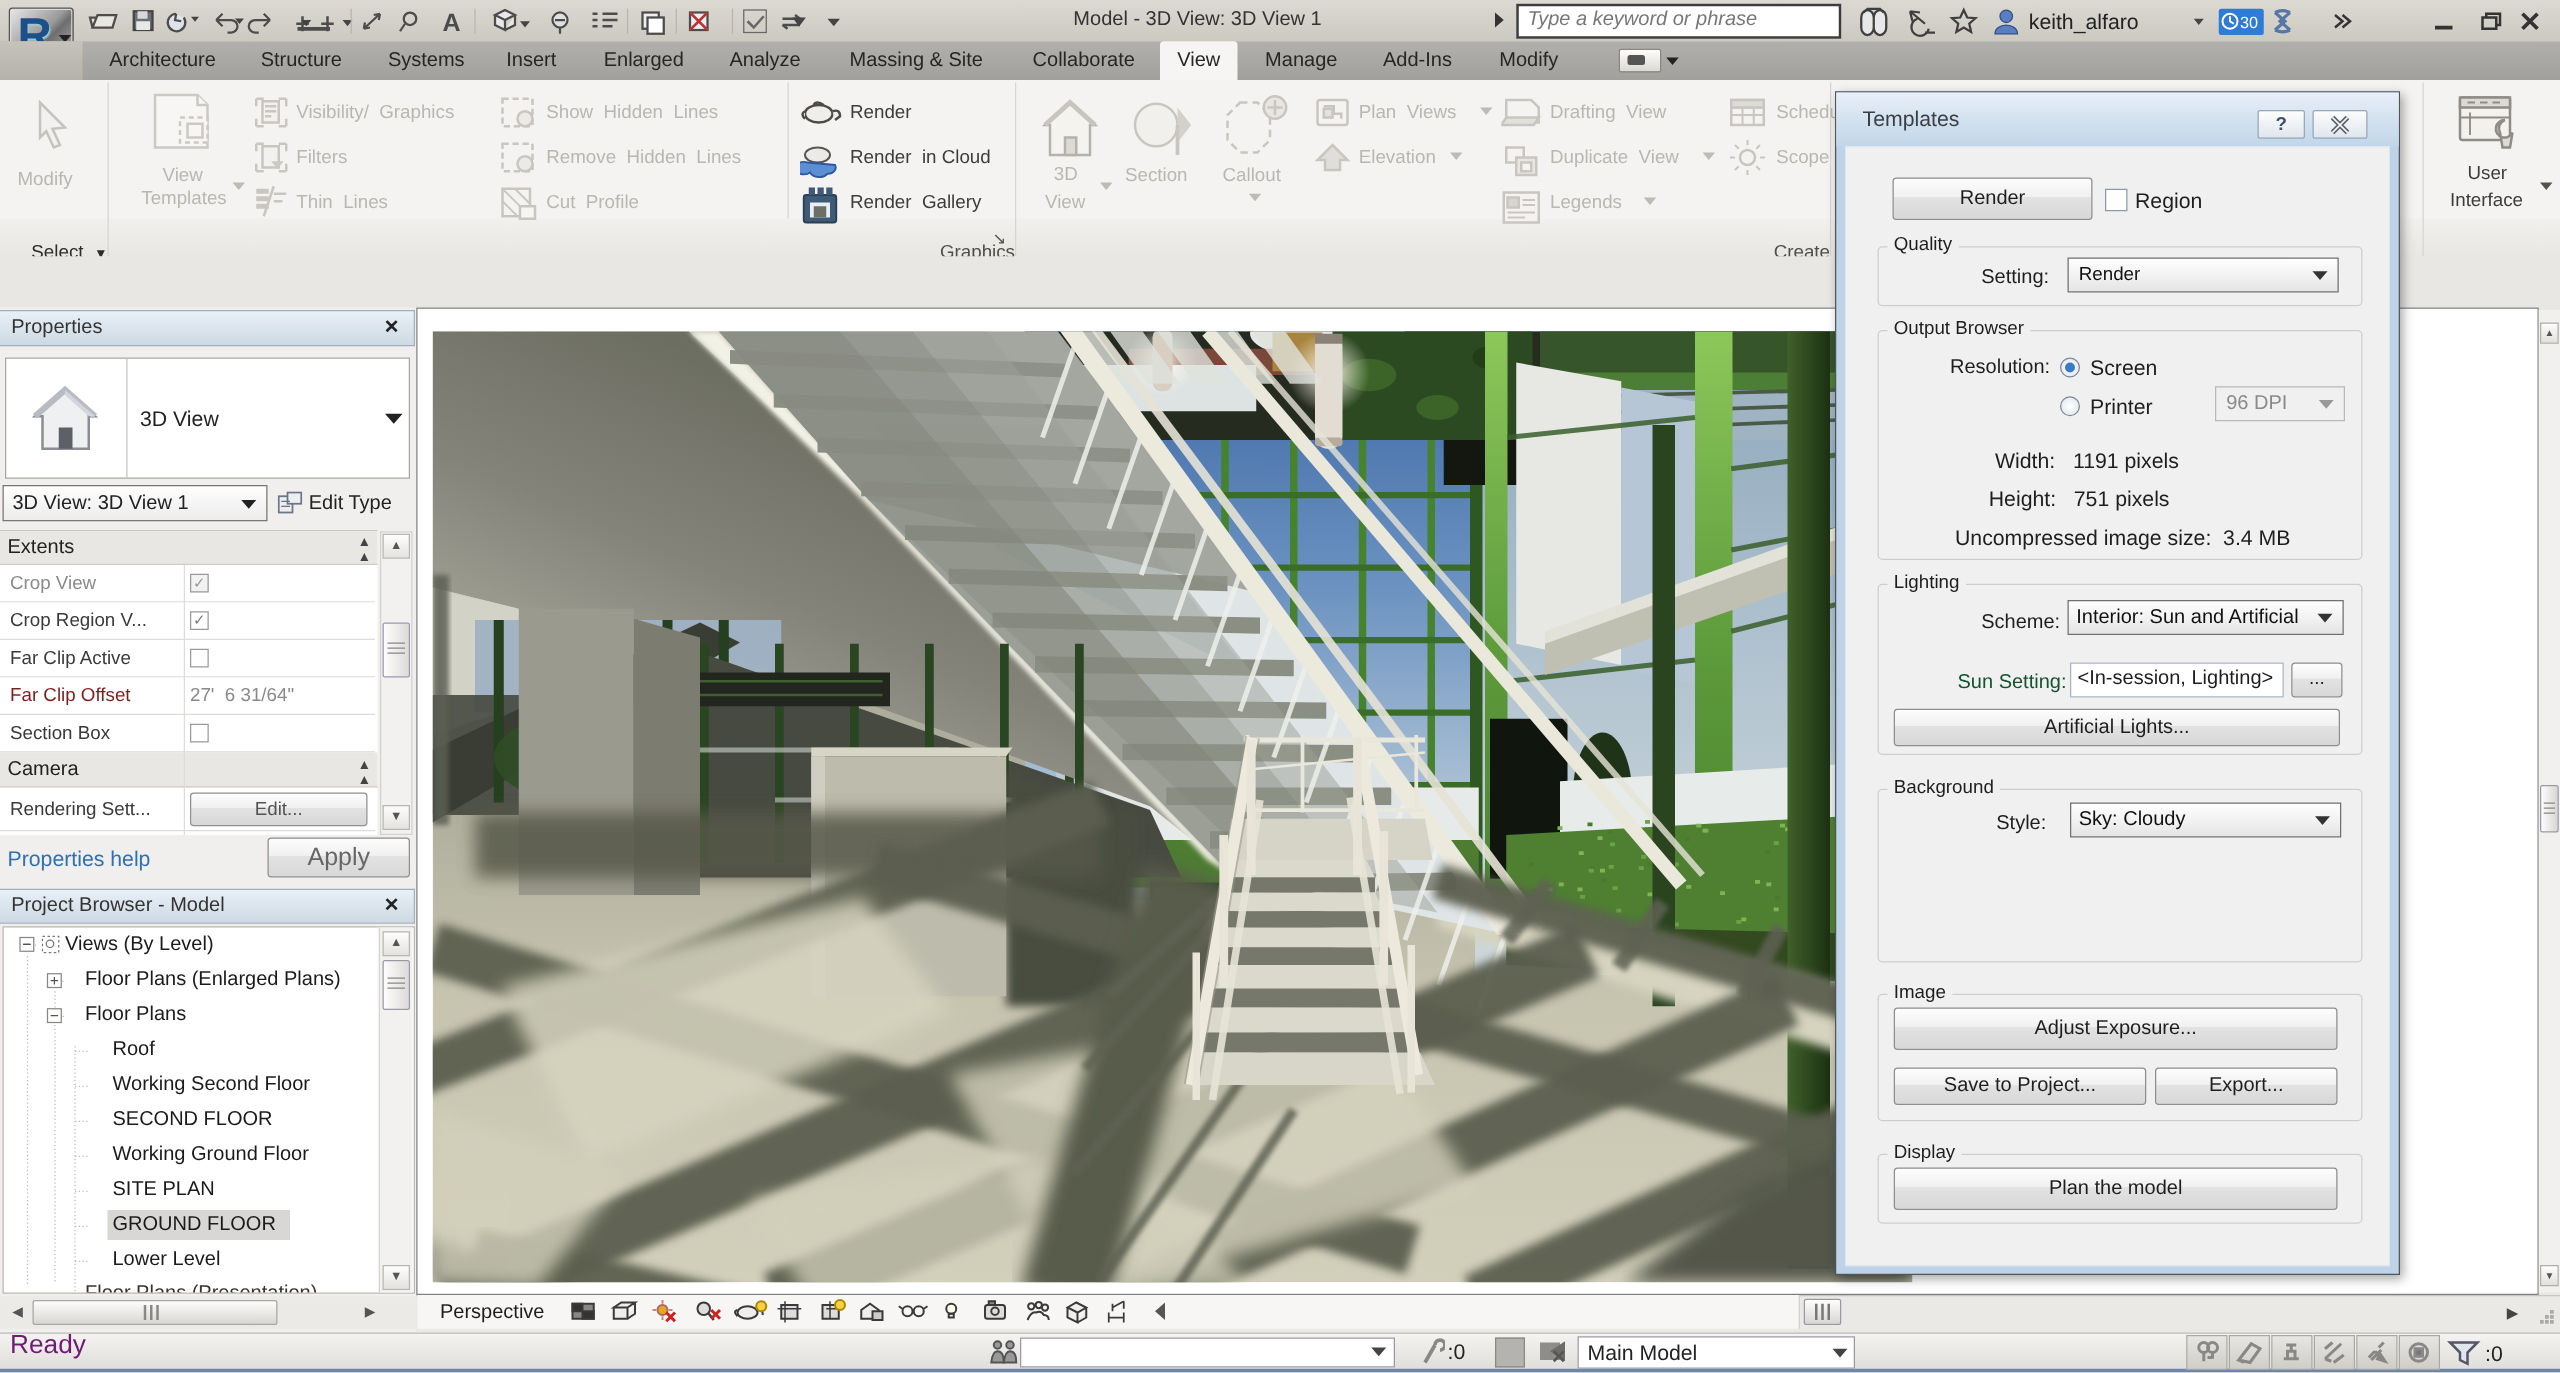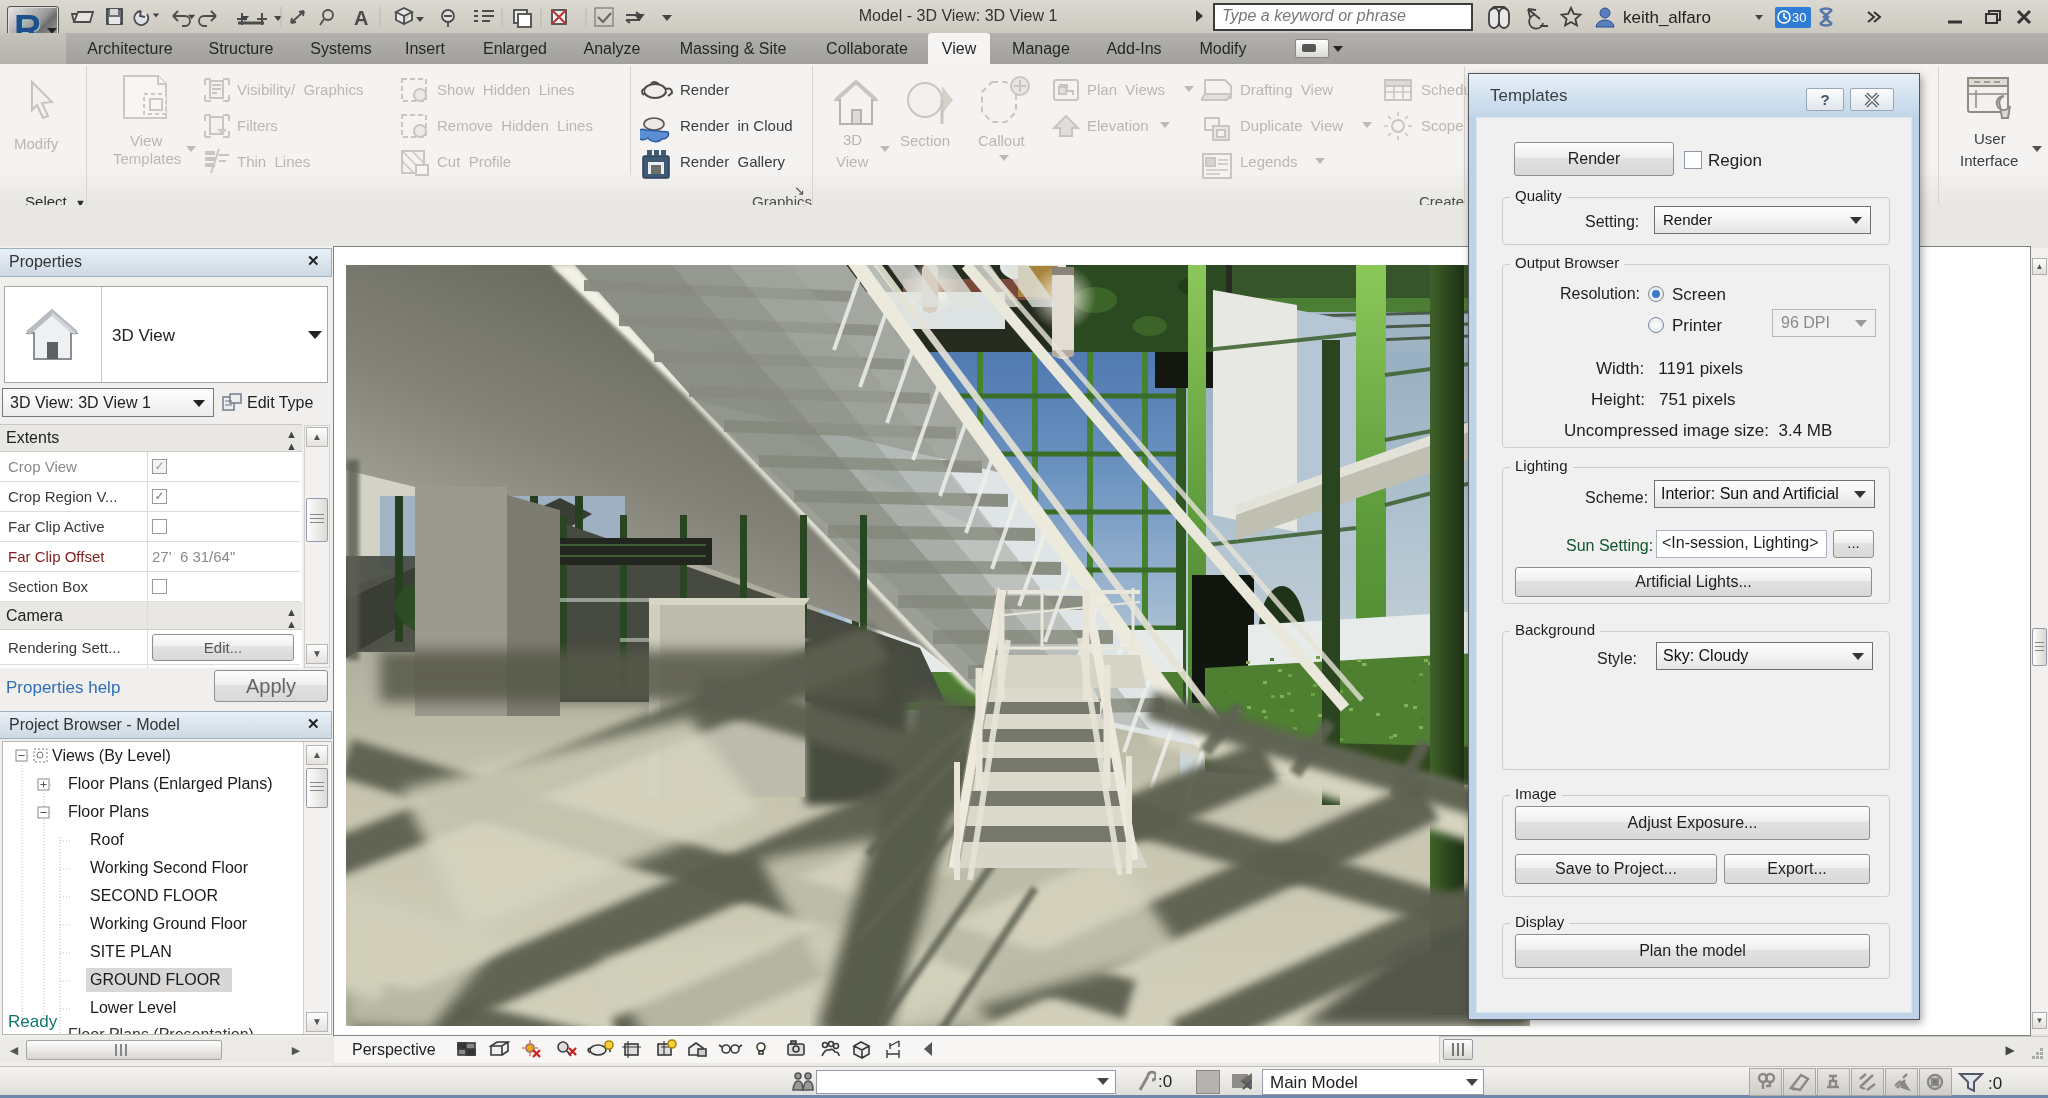--- a/index.html
+++ b/index.html
@@ -765,21 +765,21 @@
       <rect x="10" y="2" width="3" height="3"></rect>
       <rect x="6" y="6" width="3" height="3"></rect>
       <rect x="10" y="6" width="3" height="3"></rect>
       <rect x="2" y="10" width="3" height="3"></rect>
       <rect x="6" y="10" width="3" height="3"></rect>
       <rect x="10" y="10" width="3" height="3"></rect>
     </g>
   </svg>
 <div class="abs" style="left:0;top:1066px;width:2048px;height:32px;background:linear-gradient(#f4f3f1,#dedcd8);border-top:1px solid #c0beba"></div>
 <div class="abs" style="left:0;top:1095px;width:2048px;height:3px;background:#6e87a8"></div>
-<div class="abs" style="left:8px;top:1012px;font-size:17px;color:#0f766e">Ready</div>
+<div class="abs" style="left:8px;top:1064px;font-size:21px;color:#701a75">Ready</div>
 <svg class="abs" style="left:790px;top:1070px" width="26" height="24" viewBox="0 0 26 24">
     <g stroke="#555" stroke-width="1.6" fill="#999">
       <circle cx="8" cy="6" r="3"></circle>
       <path d="M3 20 q1-9 5-9 q5 0 5 9 Z"></path>
       <circle cx="18" cy="6" r="3"></circle>
       <path d="M13 20 q1-9 5-9 q5 0 5 9 Z"></path>
     </g>
   </svg>
 <div class="abs" style="left:816px;top:1070px;width:300px;height:24px;background:#fff;border:1px solid #9a98a4"></div>
 <div class="abs" style="left:1097px;top:1078px;width:0;height:0;border-left:6px solid transparent;border-right:6px solid transparent;border-top:7px solid #444"></div>

